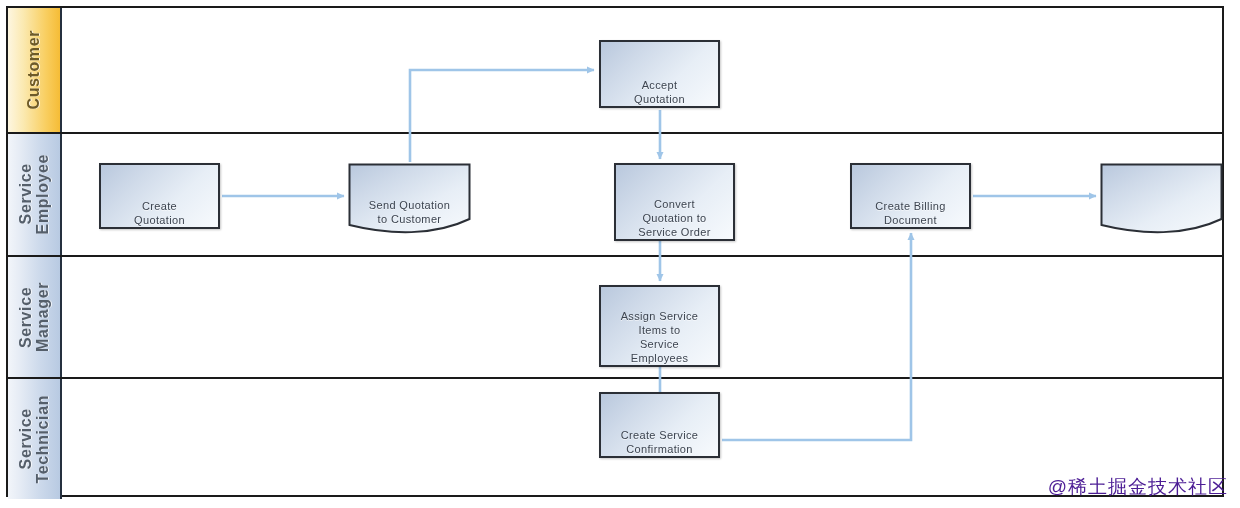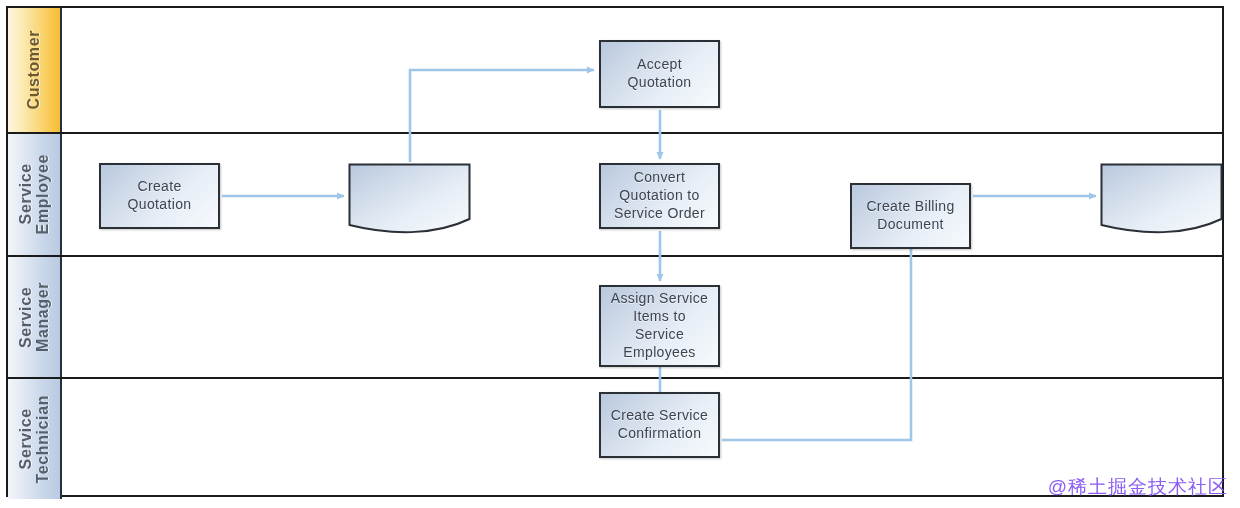--- a/index.html
+++ b/index.html
@@ -89,24 +89,24 @@
     width: 1240px;
     height: 508px;
     pointer-events: none;
   }
 
   
   .node {
     position: absolute;
     box-sizing: border-box;
     display: flex;
-    align-items: center;
+    align-items: flex-end;
     justify-content: center;
     text-align: center;
-    font-size: 14px;
+    font-size: 11px;
     line-height: 1.28;
     letter-spacing: 0.35px;
     color: #3c4450;
     white-space: pre-line;
     text-shadow: 0 1px 0 rgba(255,255,255,0.6);
   }
 
   .node.rect {
     border: 2px solid #2b2f36;
     background: linear-gradient(135deg, #b9c8dd 0%, #cfdae9 28%, #e7eef6 62%, #f7fafd 100%);
@@ -130,21 +130,21 @@
     z-index: 2;
     padding-bottom: 10px;
   }
 
   
   .watermark {
     position: absolute;
     right: 12px;
     bottom: 8px;
     font-size: 19px;
-    color: #8b5cf6;
+    color: #4c1d95;
     letter-spacing: 1px;
     user-select: none;
     white-space: nowrap;
   }
 </style>
 </head>
 <body>
 
 <div id="diagram-root">
 
@@ -211,25 +211,26 @@
       <div class="node doc" style="left: 348px; top: 163px; width: 123px; height: 73px;"><svg class="doc-svg" viewBox="0 0 123 73" preserveAspectRatio="none">
           <defs>
             <linearGradient id="docgrad-2" x1="0" y1="0" x2="1" y2="1">
               <stop offset="0%" stop-color="#b9c8dd"></stop>
               <stop offset="28%" stop-color="#cfdae9"></stop>
               <stop offset="62%" stop-color="#e7eef6"></stop>
               <stop offset="100%" stop-color="#f7fafd"></stop>
             </linearGradient>
           </defs>
           <path d="M 1.5 1.5 L 121.5 1.5 L 121.5 56 C 86.1 73, 41.82 72, 1.5 62 Z" fill="url(#docgrad-2)" stroke="#2b2f36" stroke-width="2"></path>
-        </svg></div>
-      <div class="node rect" style="left: 599px; top: 163px; width: 121px; height: 66px;"><span>Convert
+        </svg><div class="doc-text">Send Quotation
+to Customer</div></div>
+      <div class="node rect" style="left: 614px; top: 163px; width: 121px; height: 78px;"><span>Convert
 Quotation to
 Service Order</span></div>
-      <div class="node rect" style="left: 850px; top: 163px; width: 121px; height: 66px; margin-top: 20px;"><span>Create Billing
+      <div class="node rect" style="left: 850px; top: 163px; width: 121px; height: 66px;"><span>Create Billing
 Document</span></div>
       <div class="node doc" style="left: 1100px; top: 163px; width: 123px; height: 73px;"><svg class="doc-svg" viewBox="0 0 123 73" preserveAspectRatio="none">
           <defs>
             <linearGradient id="docgrad-5" x1="0" y1="0" x2="1" y2="1">
               <stop offset="0%" stop-color="#b9c8dd"></stop>
               <stop offset="28%" stop-color="#cfdae9"></stop>
               <stop offset="62%" stop-color="#e7eef6"></stop>
               <stop offset="100%" stop-color="#f7fafd"></stop>
             </linearGradient>
           </defs>

